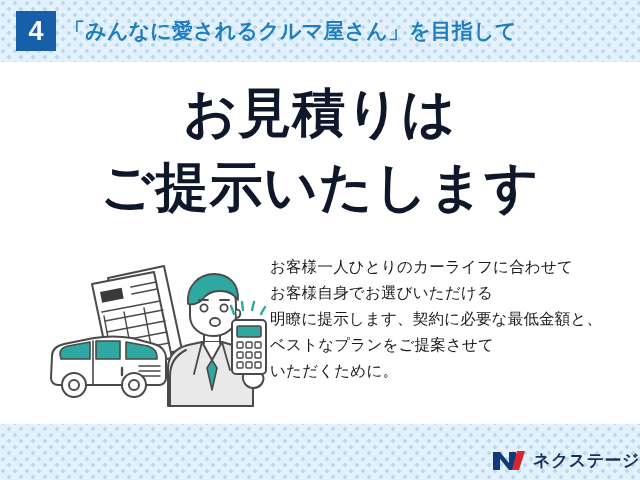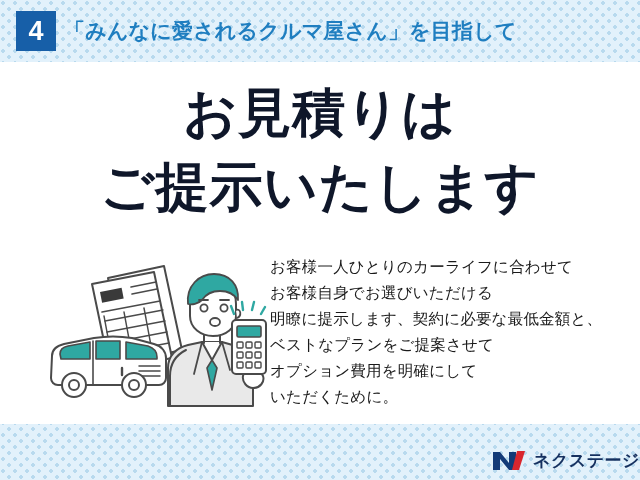--- a/index.html
+++ b/index.html
@@ -151,21 +151,20 @@
     <div id="headline">
       <span class="headline-line">お見積りは</span>
       <span class="headline-line">ご提示いたします</span>
     </div>
 
     <div id="body-text">
       <span class="body-line">お客様一人ひとりのカーライフに合わせて</span>
       <span class="body-line">お客様自身でお選びいただける</span>
       <span class="body-line">明瞭に提示します、契約に必要な最低金額と、</span>
       <span class="body-line">ベストなプランをご提案させて</span>
-      <span class="body-line">オプション費用を明確にして</span>
       <span class="body-line">いただくために。</span>
     </div>
 
     <div id="illustration">
       <svg viewBox="0 0 238 160" width="238" height="160">
         <g fill="none" stroke="#4a4a4a" stroke-width="2" stroke-linecap="round" stroke-linejoin="round">
 
           <g>
             <path d="M72 20 L128 8 L146 92 L90 104 Z" fill="#ffffff"></path>
           </g>

